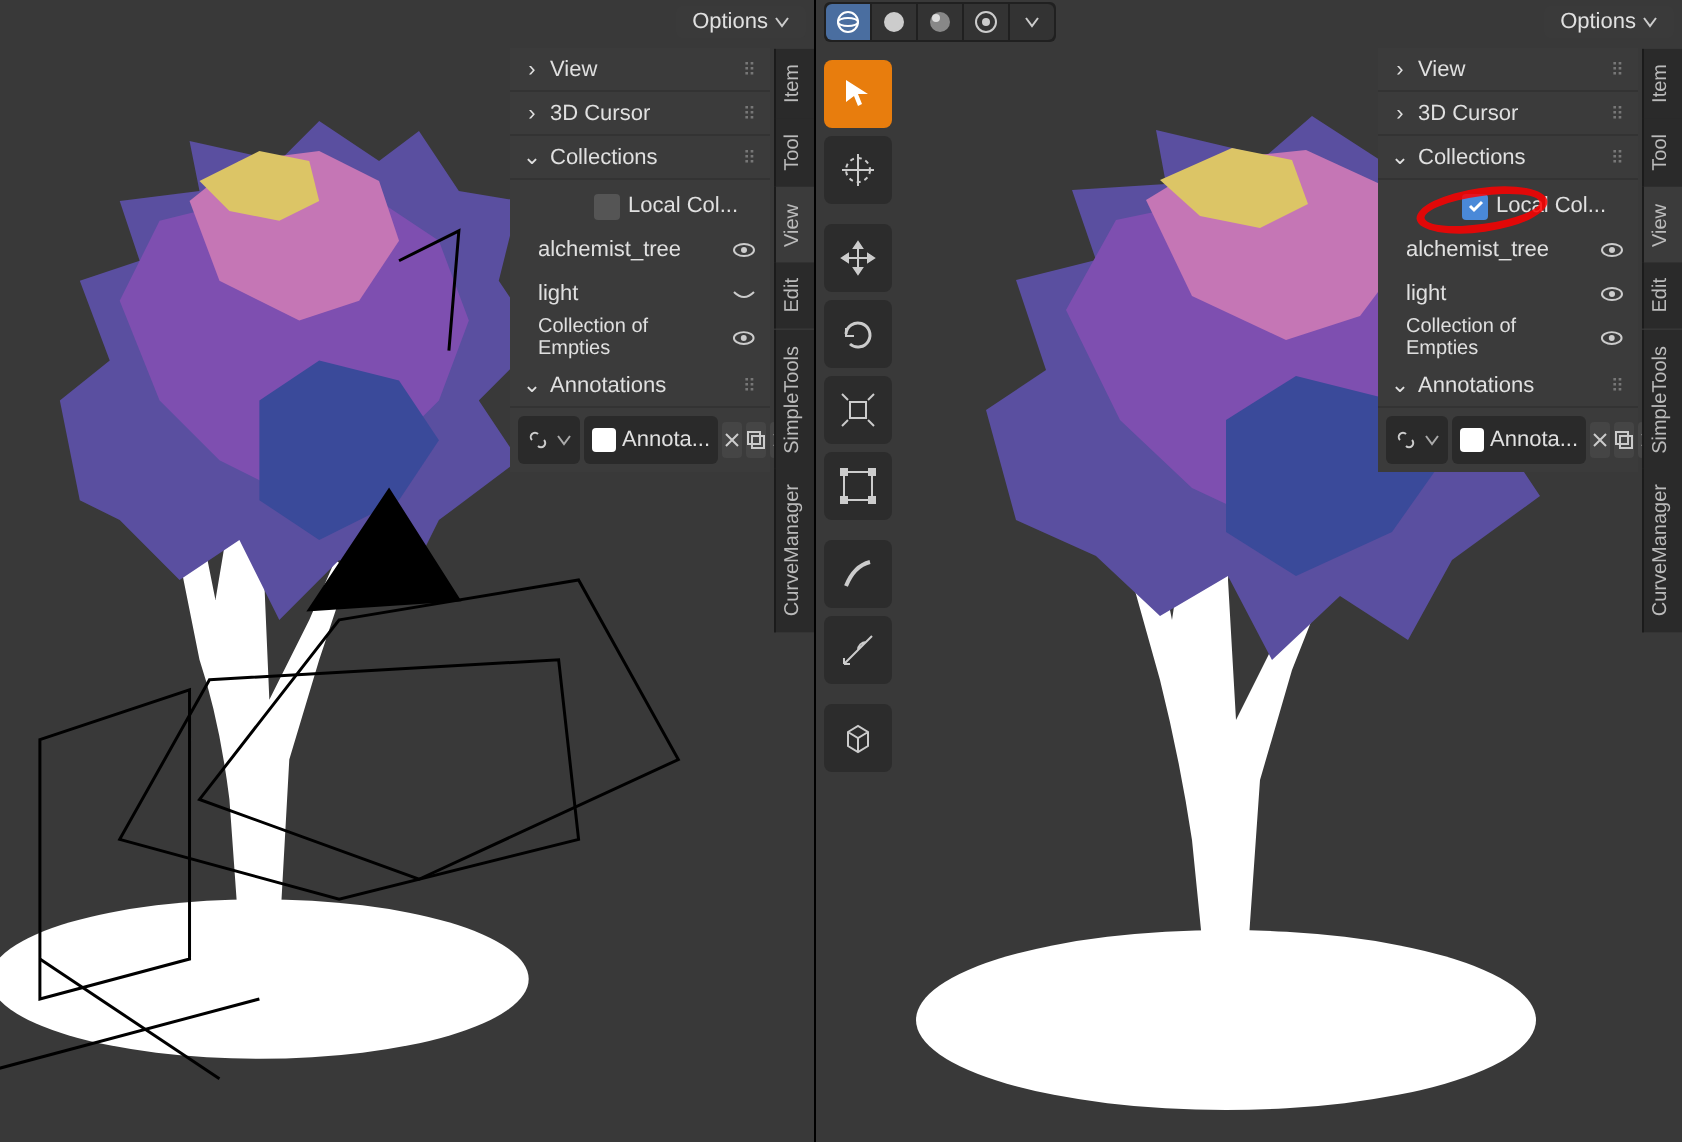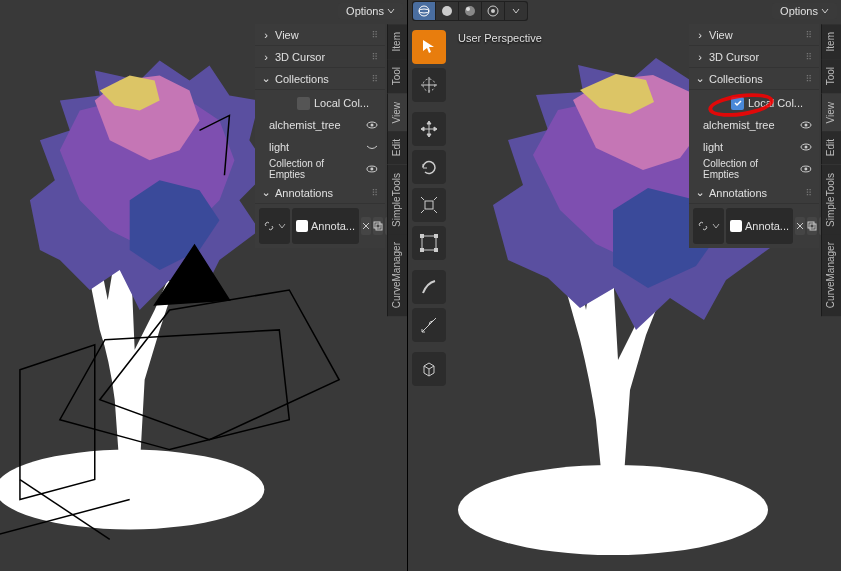--- a/index.html
+++ b/index.html
@@ -27,21 +27,21 @@
   .np-row { display: flex; align-items: center; height: 22px; padding: 0 6px; border-bottom: 1px solid #333; cursor: pointer; }
   .np-row .chev { width: 10px; display: flex; justify-content: center; }
   .np-row .label { flex: 1; margin-left: 4px; }
   .np-row .handle { font-size: 9px; color: #777; letter-spacing: 1px; }
   .np-sub { padding: 4px 6px 4px 14px; display: flex; flex-direction: column; gap: 4px; }
   .np-item { display: flex; align-items: center; gap: 4px; height: 18px; }
   .np-item .eye { margin-left: auto; }
   .chk { width: 13px; height: 13px; border-radius: 2px; background: #555; display: inline-flex; align-items: center; justify-content: center; flex-shrink: 0; }
   .chk.on { background: #4a89d8; }
   .ann-row { display: flex; align-items: center; gap: 2px; padding: 4px 4px; }
-  .ann-chip { background: #2a2a2a; border-radius: 3px; height: 36px; display: flex; align-items: center; padding: 0 4px; gap: 3px; }
+  .ann-chip { background: #2a2a2a; border-radius: 3px; height: 24px; display: flex; align-items: center; padding: 0 4px; gap: 3px; }
   .ann-sq { width: 12px; height: 12px; background: #fff; border-radius: 2px; }
   .ibtn { width: 18px; height: 18px; background: #454545; border-radius: 2px; display: flex; align-items: center; justify-content: center; cursor: pointer; }
   .tabs { position: absolute; top: 24px; right: 0; width: 20px; display: flex; flex-direction: column; z-index: 4; }
   .tab { writing-mode: vertical-rl; transform: rotate(180deg); background: #2a2a2a; border-right: 1px solid #1b1b1b; padding: 8px 3px; font-size: 10px; cursor: pointer; text-align: center; color: #bbb; }
   .tab.active { background: #3b3b3b; }
   .cursor3d { position: absolute; width: 24px; height: 24px; pointer-events: none; z-index: 3; }
   .circle { position: absolute; border: 4px solid rgba(255,0,0,0.85); border-radius: 50%; transform: rotate(-8deg); z-index: 6; pointer-events: none; }
 </style>
 </head>
 <body>
@@ -235,21 +235,20 @@
     <div style="flex:1"></div>
     <div class="options-btn">
       <span>Options</span>
       <svg width="8" height="8" viewBox="0 0 8 8">
           <path d="M1 2 L4 6 L7 2" fill="none" stroke="#ccc"></path>
         </svg>
     </div>
   </div>
 
   <div class="overlay-text">
-    <div>User Perspective</div>
   </div>
 
   <div class="toolbar">
     <div class="tool active">
         <svg viewBox="0 0 20 20">
           <path d="M4 3 L4 14 L8 11 L10 16 L12 15 L10 10 L15 10 Z" fill="#fff"></path>
         </svg>
       </div>
     <div class="tool">
         <svg viewBox="0 0 20 20">

